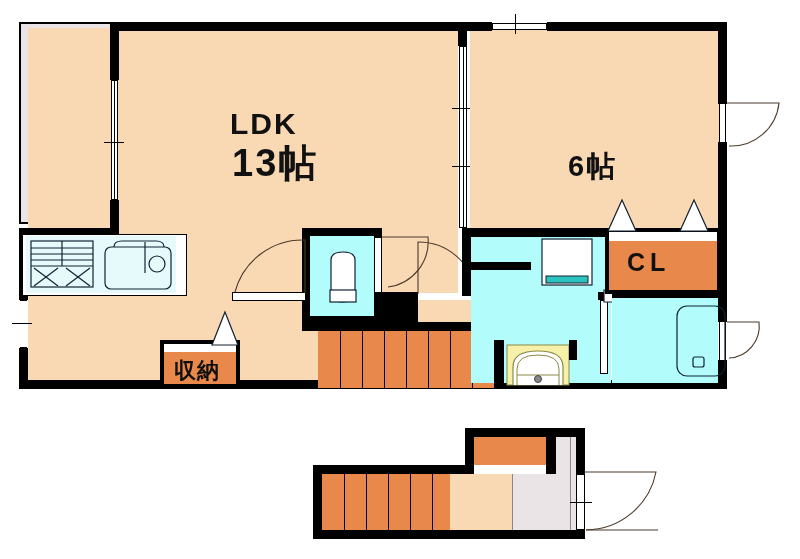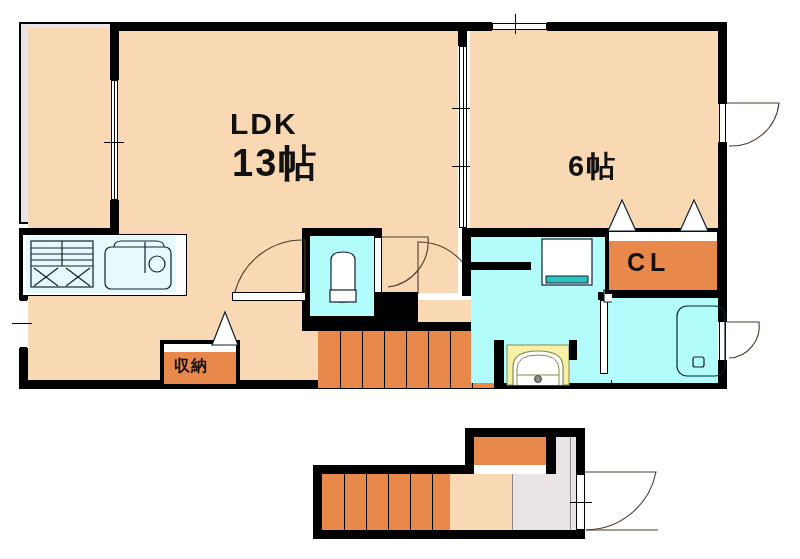--- a/index.html
+++ b/index.html
@@ -104,21 +104,21 @@
   <svg style="left:104px;top:239px;width:70px;height:52px;">
     <rect class="fix" x="1" y="8" width="66" height="42" rx="6" fill="#ffffff"></rect>
     <path class="fix" d="M10,8 Q10,2 18,2 L52,2 Q60,2 60,8"></path>
     <line class="fix" x1="41" y1="3" x2="41" y2="34"></line>
     <circle class="fix" cx="53" cy="25" r="8"></circle>
   </svg>
 
   <div class="abs wall" style="left:160px;top:340px;width:80px;height:48px;"></div>
   <div class="abs white" style="left:164px;top:344px;width:72px;height:8px;"></div>
   <div class="abs cl" style="left:164px;top:352px;width:72px;height:32px;"></div>
-  <div class="label" style="left:174px;top:356px;font-size:16px;letter-spacing:1px;">収納</div>
+  <div class="label" style="left:174px;top:356px;font-size:22px;letter-spacing:1px;">収納</div>
   <svg style="left:212px;top:312px;width:26px;height:34px;">
     <path class="fixfill" d="M13,0 L26,33 L0,33 Z"></path>
   </svg>
 
   <div class="abs wall" style="left:302px;top:228px;width:80px;height:96px;"></div>
   <div class="abs wet" style="left:310px;top:236px;width:64px;height:80px;"></div>
   <svg style="left:325px;top:252px;width:36px;height:62px;">
     <path class="fixfill" d="M6,8 Q6,0 18,0 Q30,0 30,8 L30,36 Q30,50 18,50 Q6,50 6,36 Z"></path>
     <rect class="fixfill" x="5" y="38" width="26" height="12"></rect>
   </svg>

